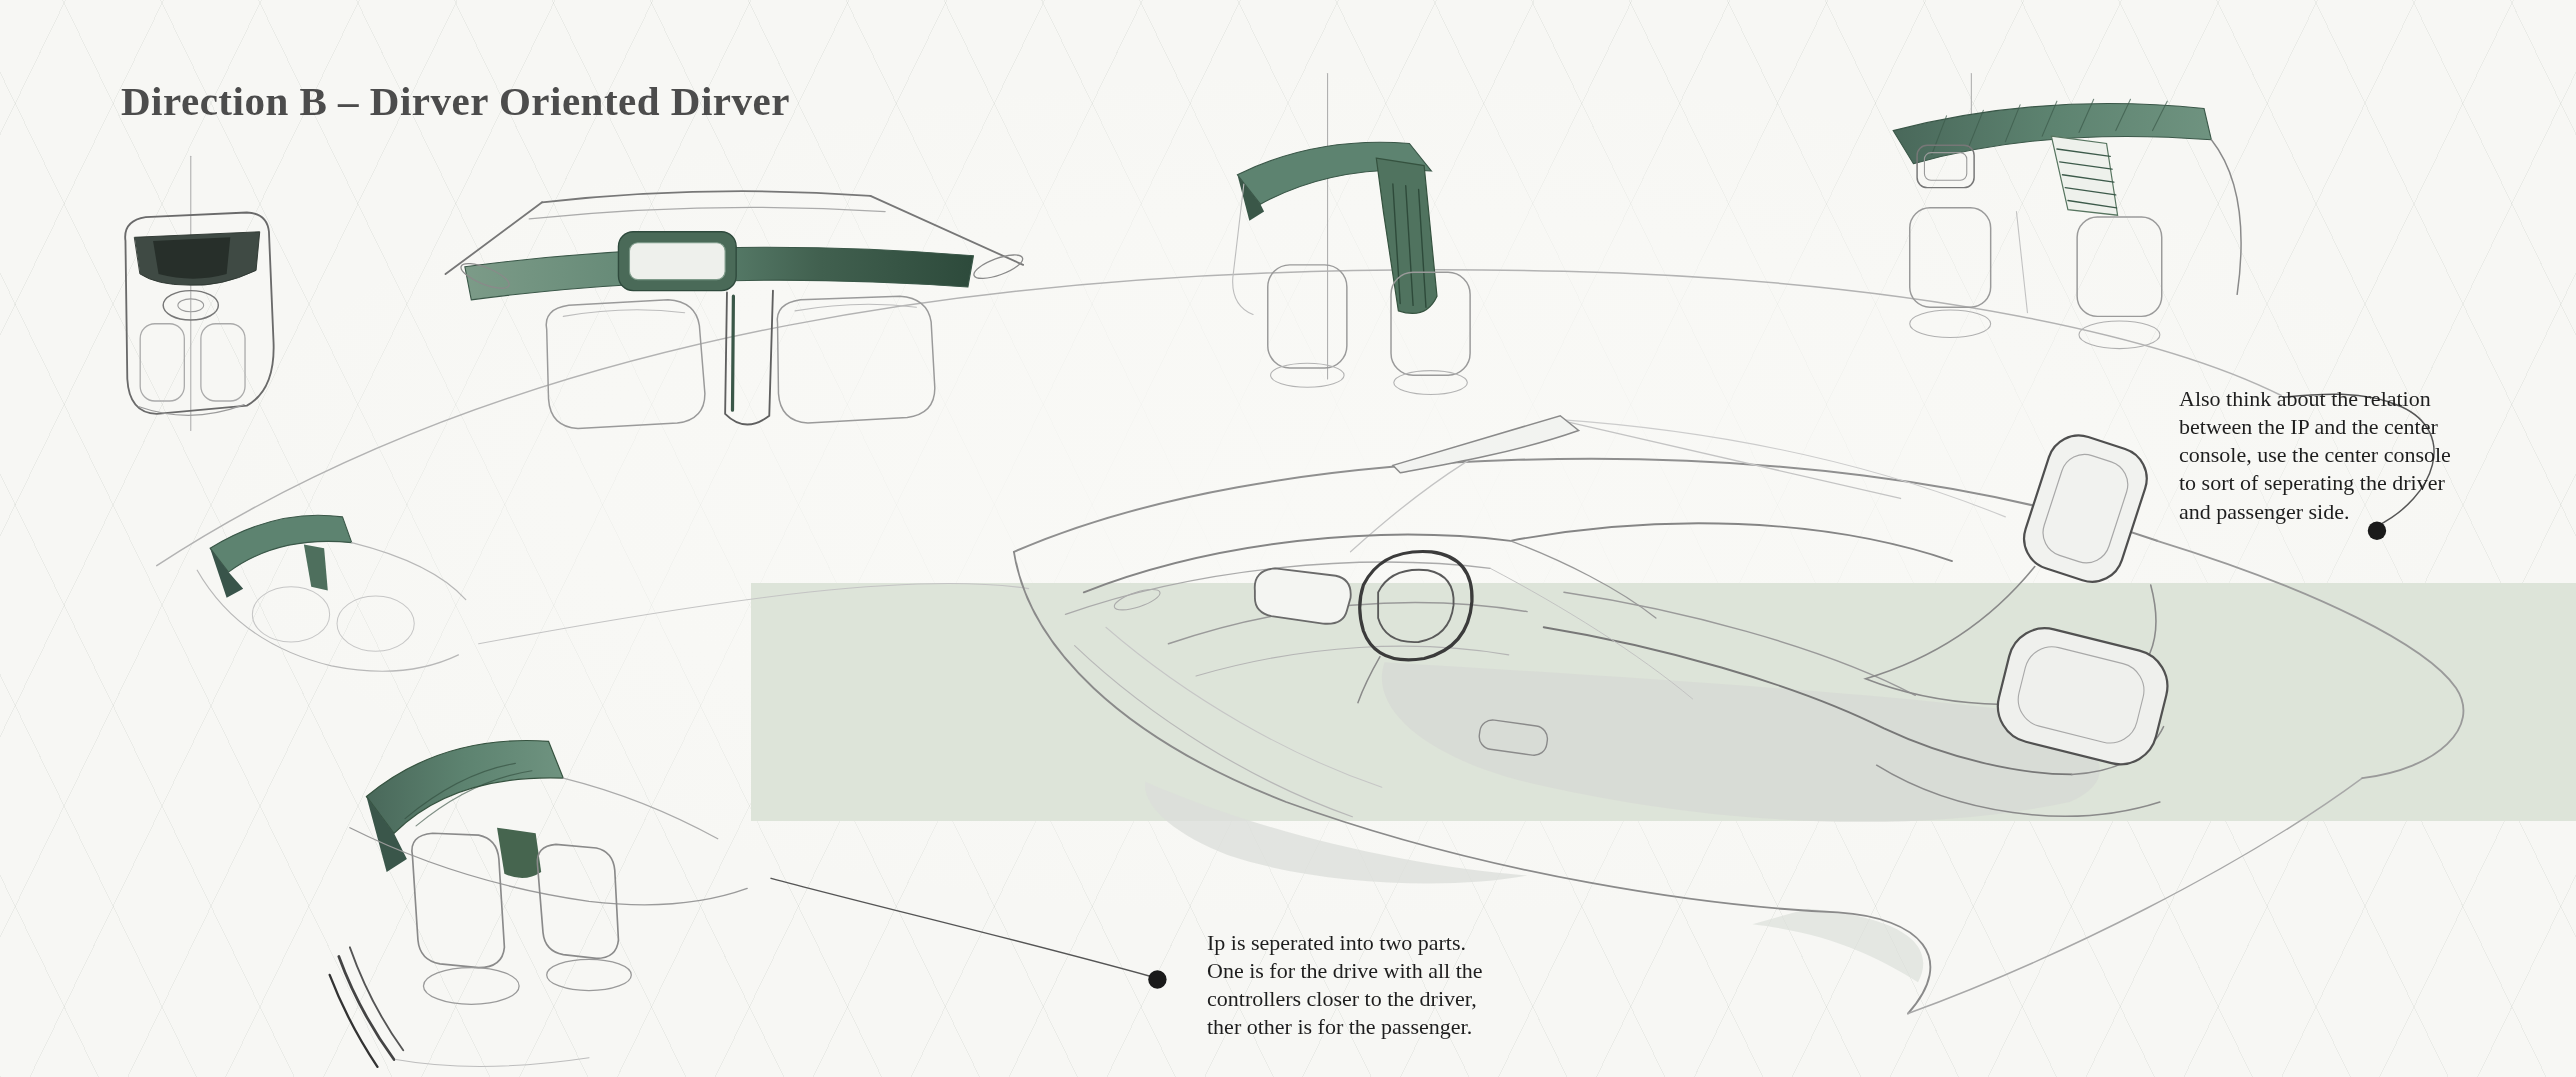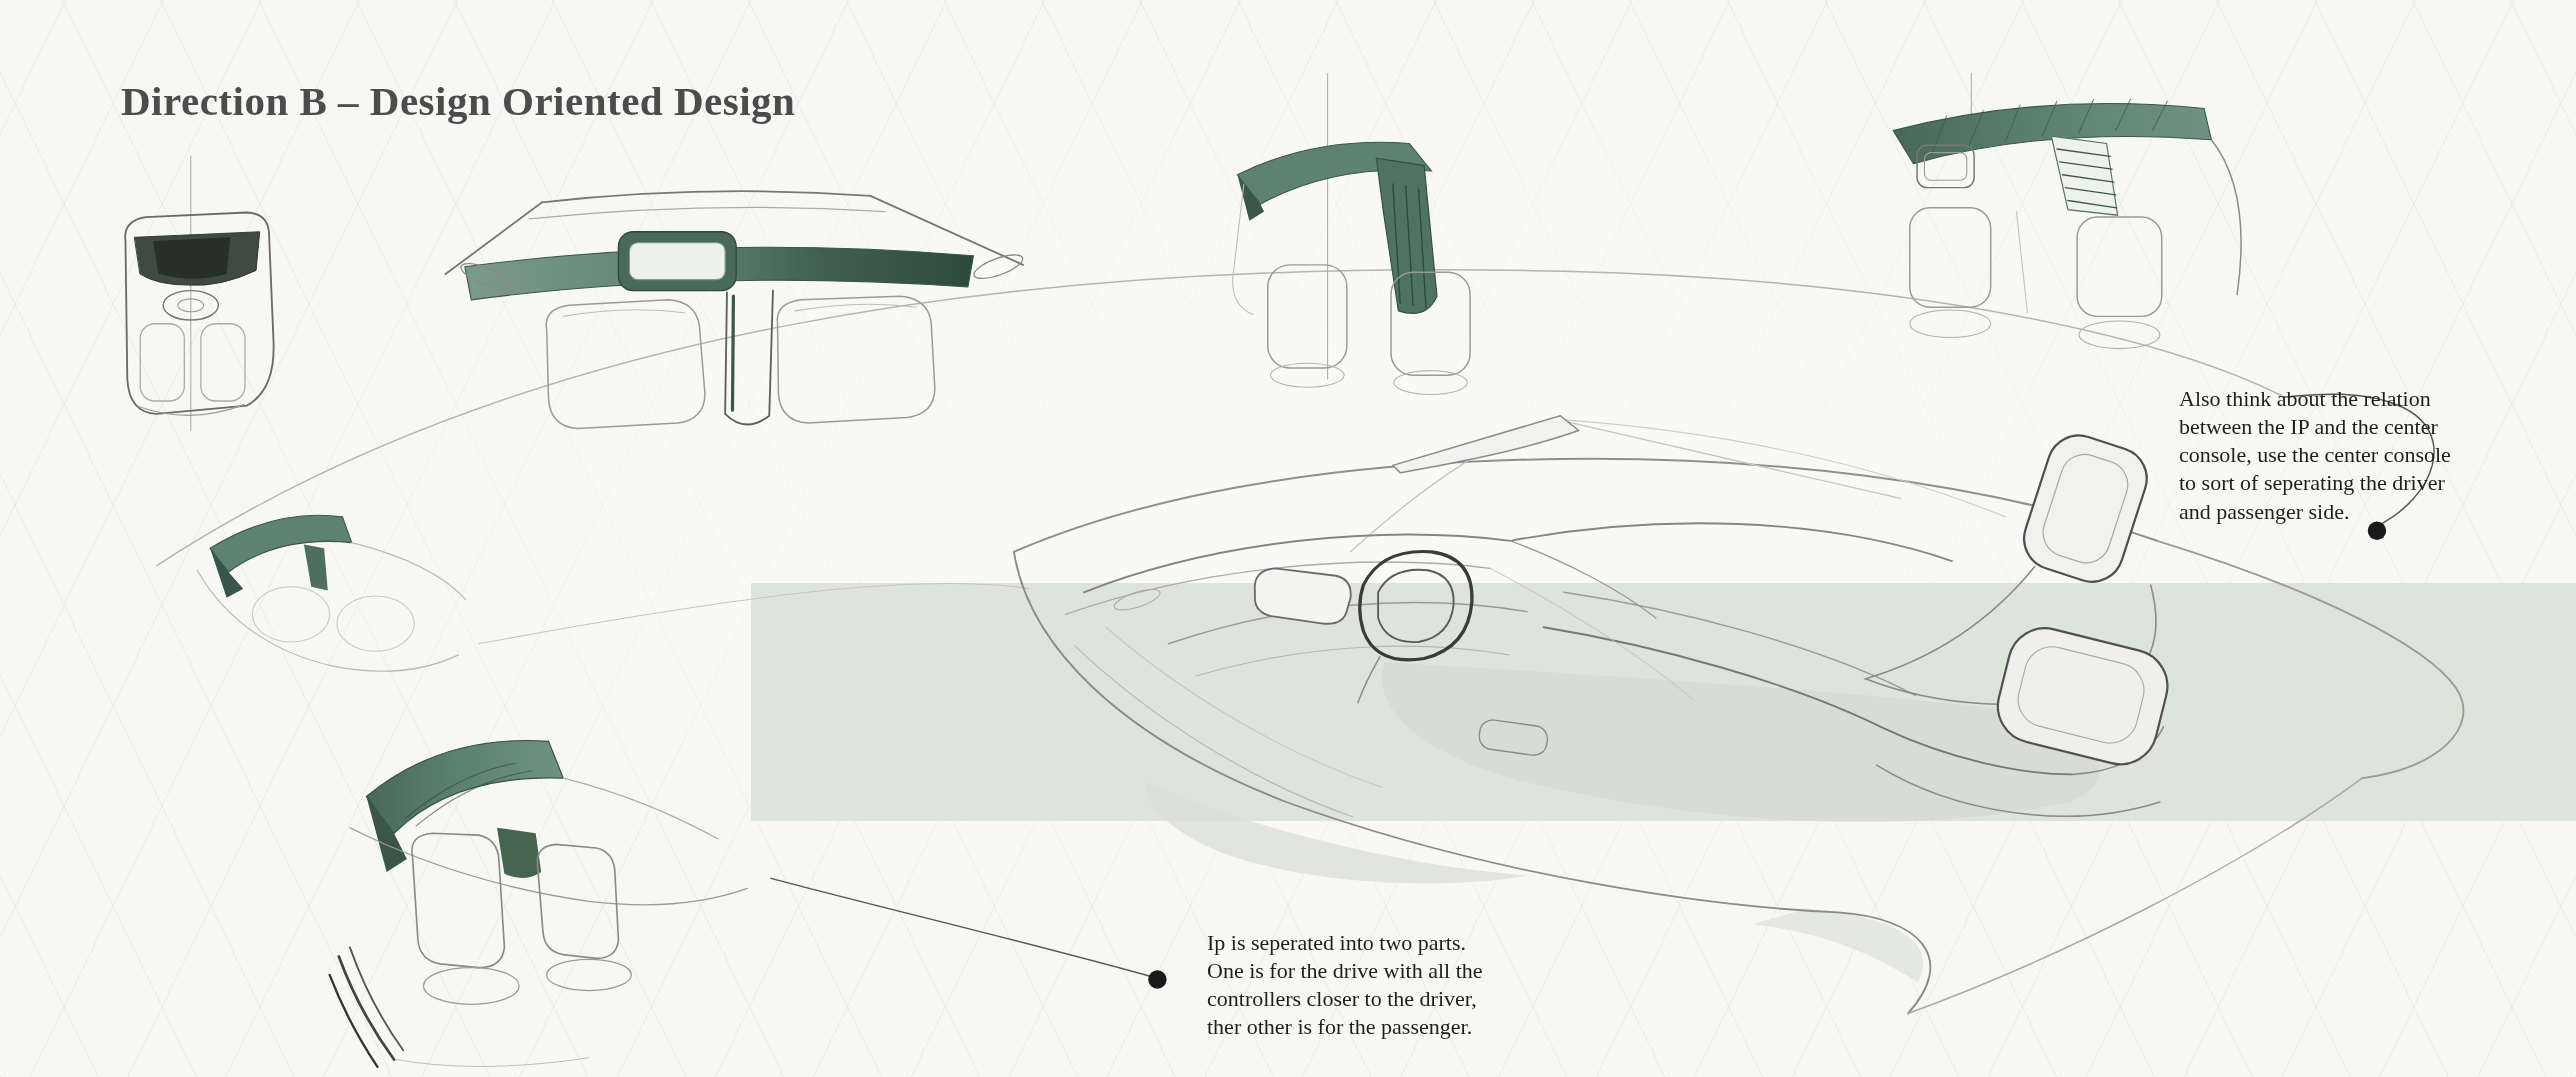--- a/index.html
+++ b/index.html
@@ -41,21 +41,21 @@
   .annotation.right  { left:2179px; top:385px; width:285px; }
   .annotation.bottom { left:1207px; top:929px; width:322px; }
 </style>
 </head>
 <body>
 
 <div class="pattern"></div>
 <div class="pattern-fade"></div>
 <div class="band"></div>
 
-<h1 class="title">Direction B – Design Oriented Design</h1>
+<h1 class="title">Direction B – Dirver Oriented Dirver</h1>
 
 <svg class="sketches" width="2576" height="1077" viewBox="0 0 2800 1171" xmlns="http://www.w3.org/2000/svg">
   <defs>
     <linearGradient id="ipband" x1="0" y1="0" x2="1" y2="0">
       <stop offset="0" stop-color="#7c9b88"></stop>
       <stop offset="0.45" stop-color="#5d8370"></stop>
       <stop offset="0.7" stop-color="#41604f"></stop>
       <stop offset="1" stop-color="#2d4a3b"></stop>
     </linearGradient>
     <linearGradient id="headerband" x1="0" y1="0" x2="1" y2="0">

